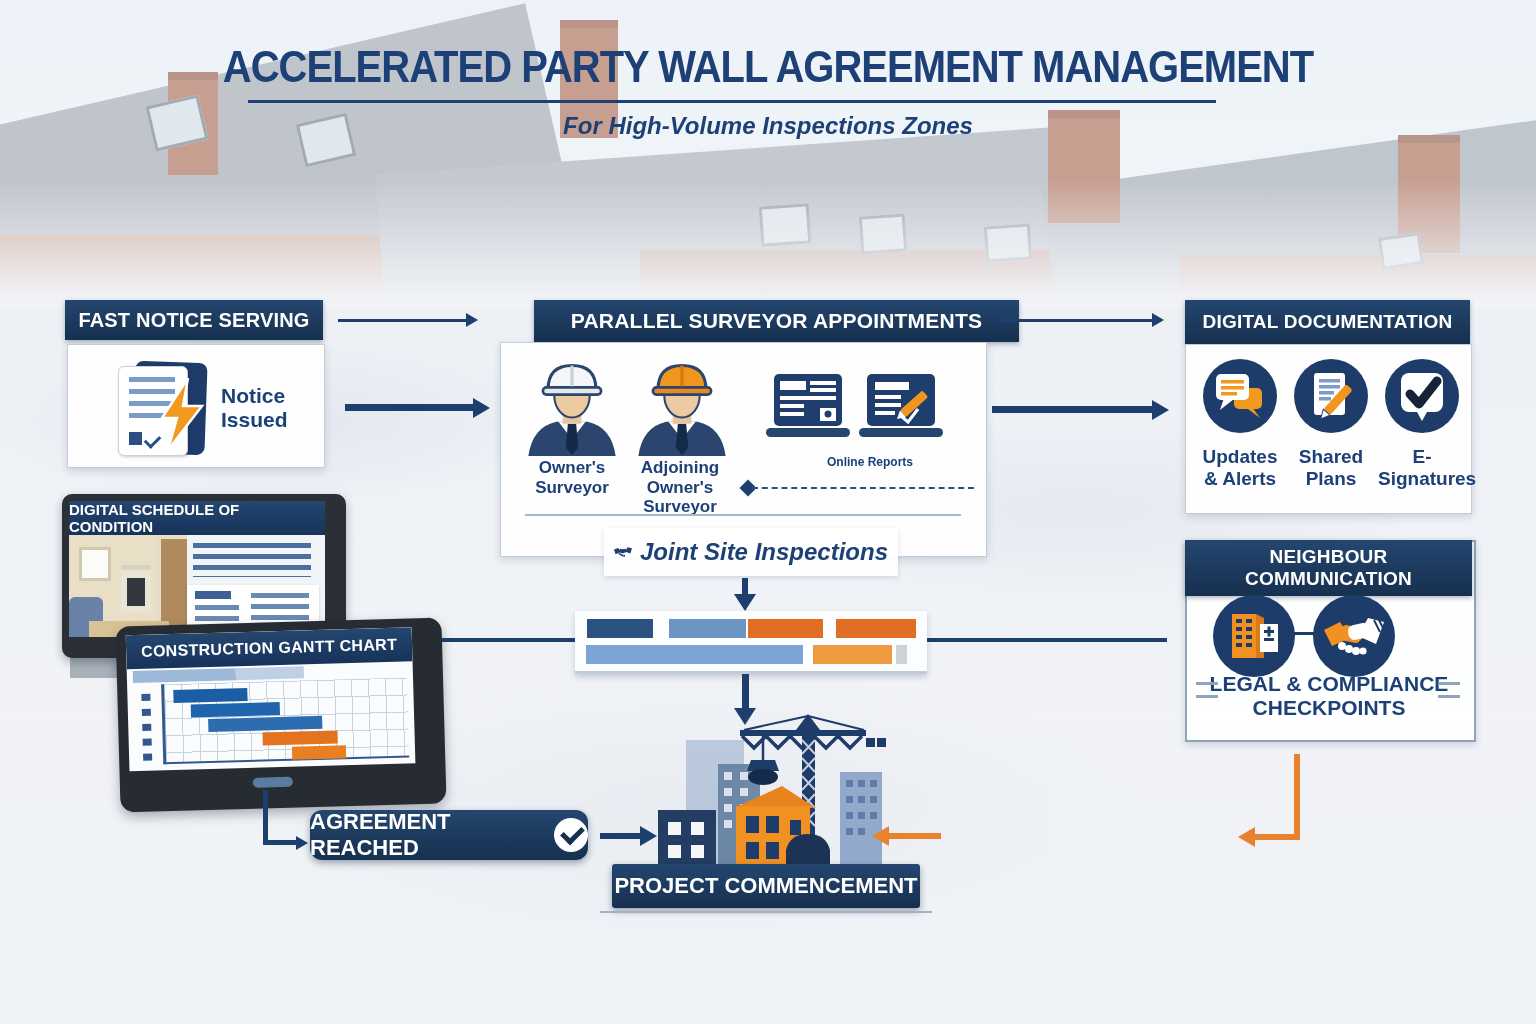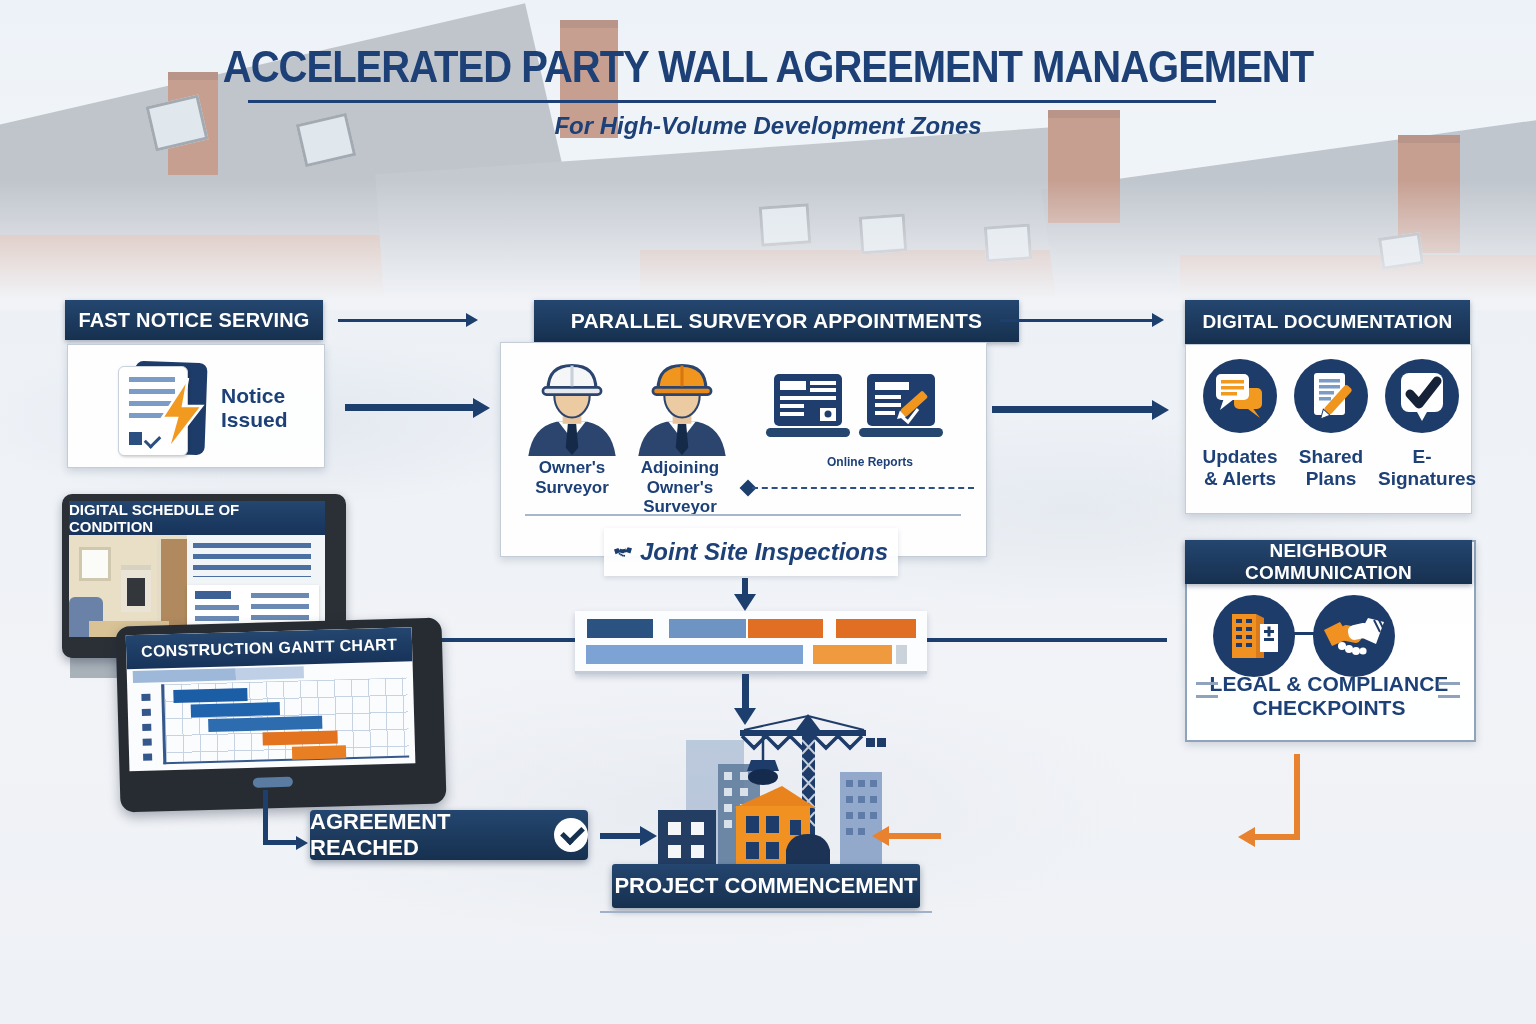--- a/index.html
+++ b/index.html
@@ -123,28 +123,28 @@
   .tab-hdr{height:34px;background:linear-gradient(#24466f,#17335a);color:#fff;font-weight:bold;font-size:16px;
            display:flex;align-items:center;justify-content:center;letter-spacing:.3px;}
   .gantt{position:absolute;left:0;top:34px;width:286px;height:102px;}
   .gantt-grid{position:absolute;left:34px;top:16px;right:6px;bottom:6px;
       border-left:3px solid #35588c;border-bottom:2px solid #35588c;
       background:repeating-linear-gradient(to right,#c6d3e2 0 1px,transparent 1px 17px),
                  repeating-linear-gradient(to bottom,#c6d3e2 0 1px,transparent 1px 17px);}
   .tab-home{position:absolute;left:133px;top:155px;width:40px;height:10px;background:#5a7ca3;border-radius:5px;}
   
   .nc-box{left:1185px;top:540px;width:287px;height:198px;border:2px solid #8fa3bd;}
-  .nc-hdr{left:1185px;top:540px;width:287px;height:44px;font-size:19px;}
+  .nc-hdr{left:1185px;top:540px;width:287px;height:56px;font-size:19px;}
   .nc-circ{position:absolute;top:594px;width:84px;height:84px;}
   .nc-link{position:absolute;left:1288px;top:632px;width:28px;height:3px;background:#1e3c69;}
   .nc-chk{position:absolute;left:1205px;top:672px;width:248px;text-align:center;font-size:21px;line-height:1.15;}
   .nc-eq{position:absolute;top:682px;width:22px;height:10px;border-top:3px solid #8fa3bd;border-bottom:3px solid #8fa3bd;}
   
   .pill{position:absolute;display:flex;align-items:center;justify-content:center;gap:10px;
-        background:linear-gradient(#24466f,#16304f);border-radius:4px;color:#fff;font-weight:bold;
+        background:linear-gradient(#24466f,#16304f);border-radius:12px;color:#fff;font-weight:bold;
         box-shadow:0 3px 7px rgba(20,40,70,.4);}
   .ag-pill{left:310px;top:810px;width:278px;height:50px;font-size:22px;}
   .ag-chk{width:34px;height:34px;background:#fff;border-radius:50%;position:relative;flex:0 0 auto;}
   .ag-chk i{position:absolute;left:8px;top:8px;width:16px;height:9px;border-left:5px solid #16304f;border-bottom:5px solid #16304f;transform:rotate(-45deg);display:block;}
   .dr-pill{left:955px;top:812px;width:276px;height:48px;font-size:22px;}
   .pc-banner{left:612px;top:864px;width:308px;height:44px;font-size:22px;border-radius:3px;}
   .pc-rule{position:absolute;left:600px;top:911px;width:332px;height:2px;background:#9fb2c8;}
   .constr{position:absolute;left:648px;top:714px;width:240px;height:152px;}
 </style>
 </head>
@@ -170,21 +170,21 @@
     <div class="skylight sk4"></div>
     <div class="skylight sk5"></div>
     <div class="skylight sk6"></div>
     <div class="bg-wash"></div>
   </div>
   <div class="bg-fade"></div>
   <div class="bg-ghost"></div>
 
   <div class="title">ACCELERATED PARTY WALL AGREEMENT MANAGEMENT</div>
   <div class="title-rule"></div>
-  <div class="subtitle">For High-Volume Development Zones</div>
+  <div class="subtitle">For High-Volume Inspections Zones</div>
 
   <div class="hdr fn-hdr">FAST NOTICE SERVING</div>
   <div class="panel fn-body"></div>
   <div class="doc-ic">
     <div class="doc-back"></div>
     <div class="doc-page">
       <div class="doc-lines"></div>
       <div class="doc-chk"></div>
       <div class="doc-tick"></div>
     </div>

